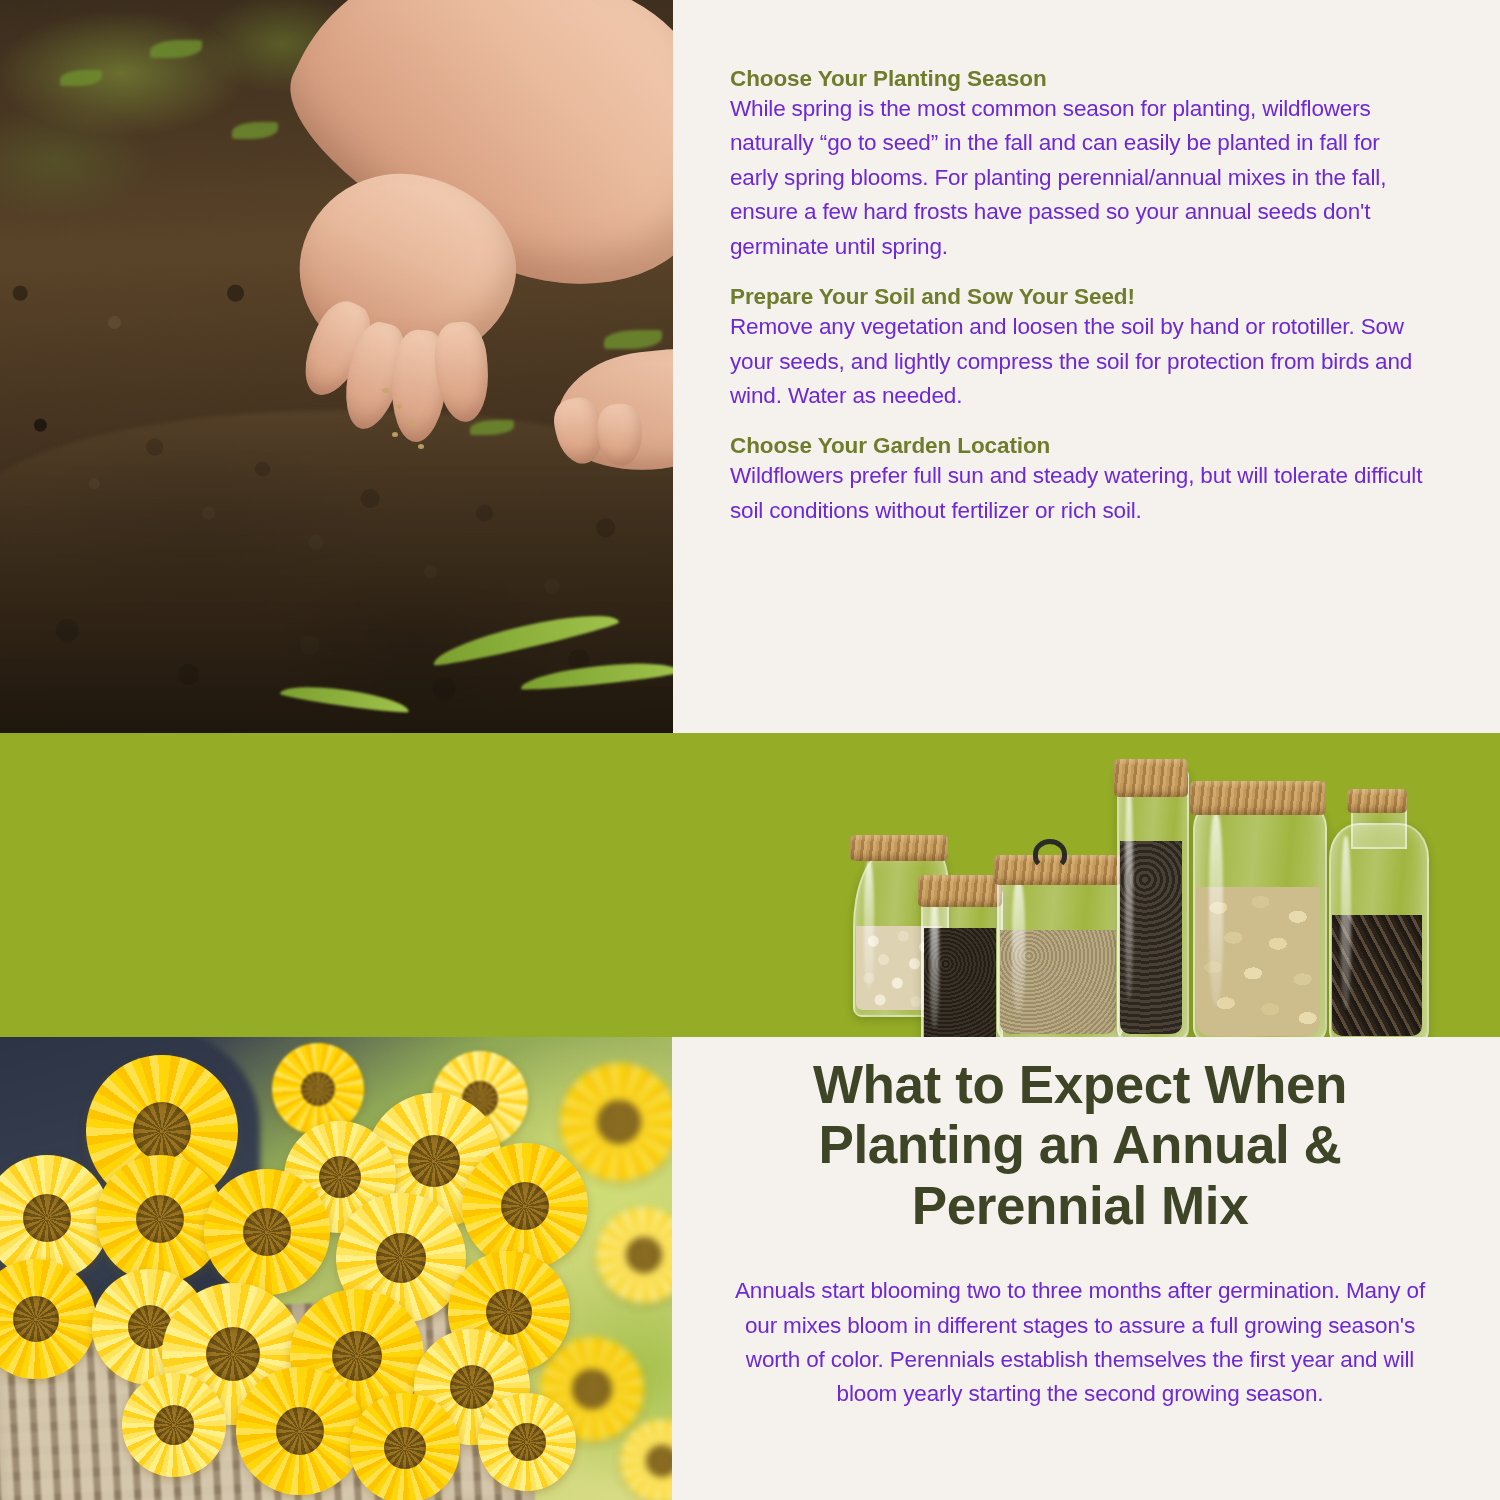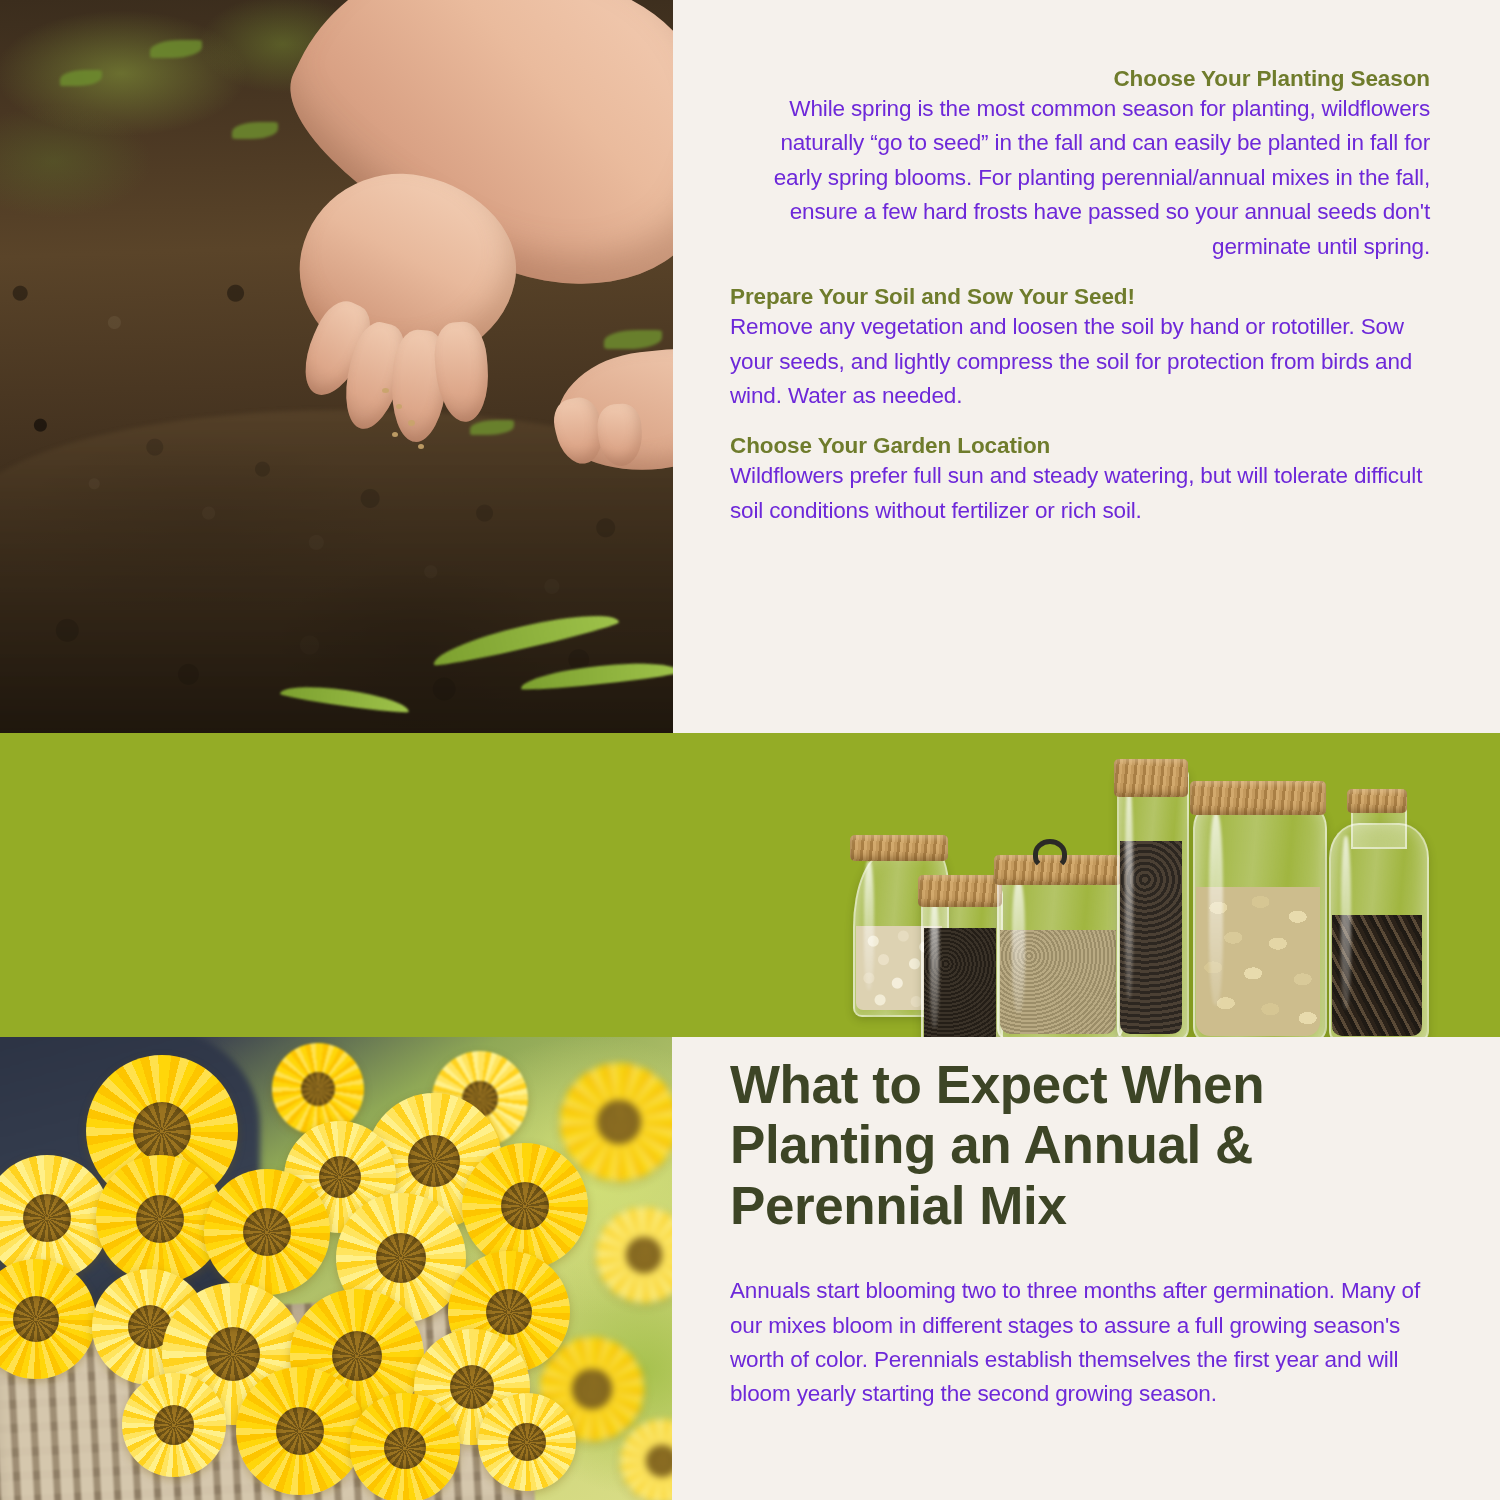--- a/index.html
+++ b/index.html
@@ -153,21 +153,21 @@
     color: #6F7C2C;
     letter-spacing: -0.1px;
   }
   .body {
     margin: 0;
     font-size: 22.5px;
     line-height: 1.53;
     color: #6d28d9;
     letter-spacing: -0.15px;
   }
-  .blk1 { margin-top: 36px; text-align: right; }
+  .blk1 { margin-top: 36px; }
   .blk  { margin-top: 20px; }
 
   
   .sec2 {
     position: absolute;
     left: 0; top: 733px;
     width: 1500px; height: 304px;
     background: #94AC26;
   }
   .sec2-text {
@@ -489,19 +489,19 @@
       <div class="zinnia" style="left:448px;top:214px;width:122px;height:122px;"></div>
       <div class="zinnia pale" style="left:162px;top:246px;width:142px;height:142px;"></div>
       <div class="zinnia" style="left:290px;top:252px;width:134px;height:134px;"></div>
       <div class="zinnia pale" style="left:414px;top:292px;width:116px;height:116px;"></div>
       <div class="zinnia" style="left:236px;top:330px;width:128px;height:128px;"></div>
       <div class="zinnia pale" style="left:122px;top:336px;width:104px;height:104px;"></div>
       <div class="zinnia" style="left:350px;top:356px;width:110px;height:110px;"></div>
       <div class="zinnia pale" style="left:478px;top:356px;width:98px;height:98px;"></div>
     </div>
 
-    <div class="sec3-text" style="position:absolute;left:730px;top:18px;width:700px;">
+    <div class="sec3-text" style="position:absolute;left:730px;top:18px;width:700px;text-align:center;">
       <h2 class="title-dark">What to Expect When Planting an Annual &amp; Perennial Mix</h2>
       <p class="body sec3-body">Annuals start blooming two to three months after germination. Many of our mixes bloom in different stages to assure a full growing season's worth of color. Perennials establish themselves the first year and will bloom yearly starting the second growing season.</p>
     </div>
   </section>
 
 </div>
 
 </body></html>

